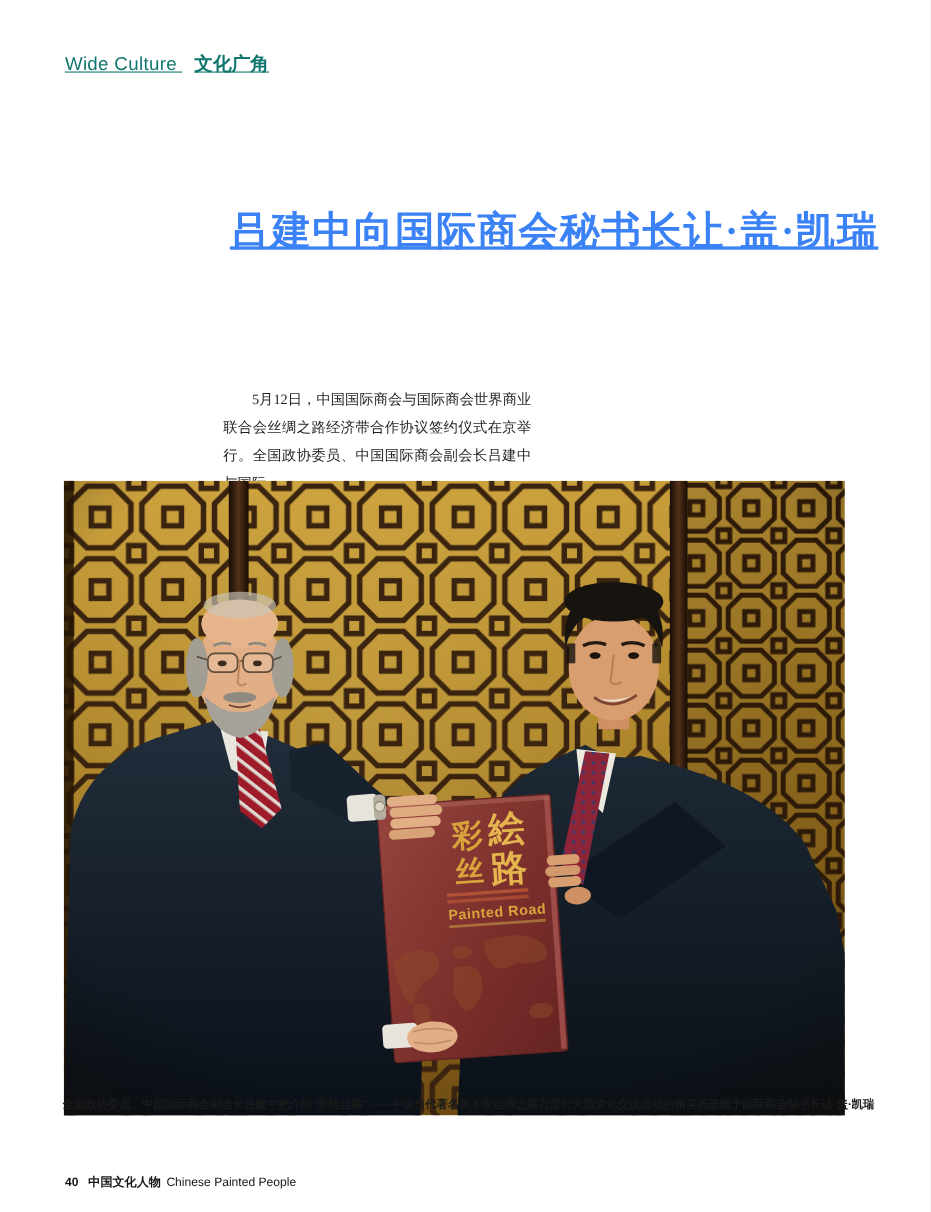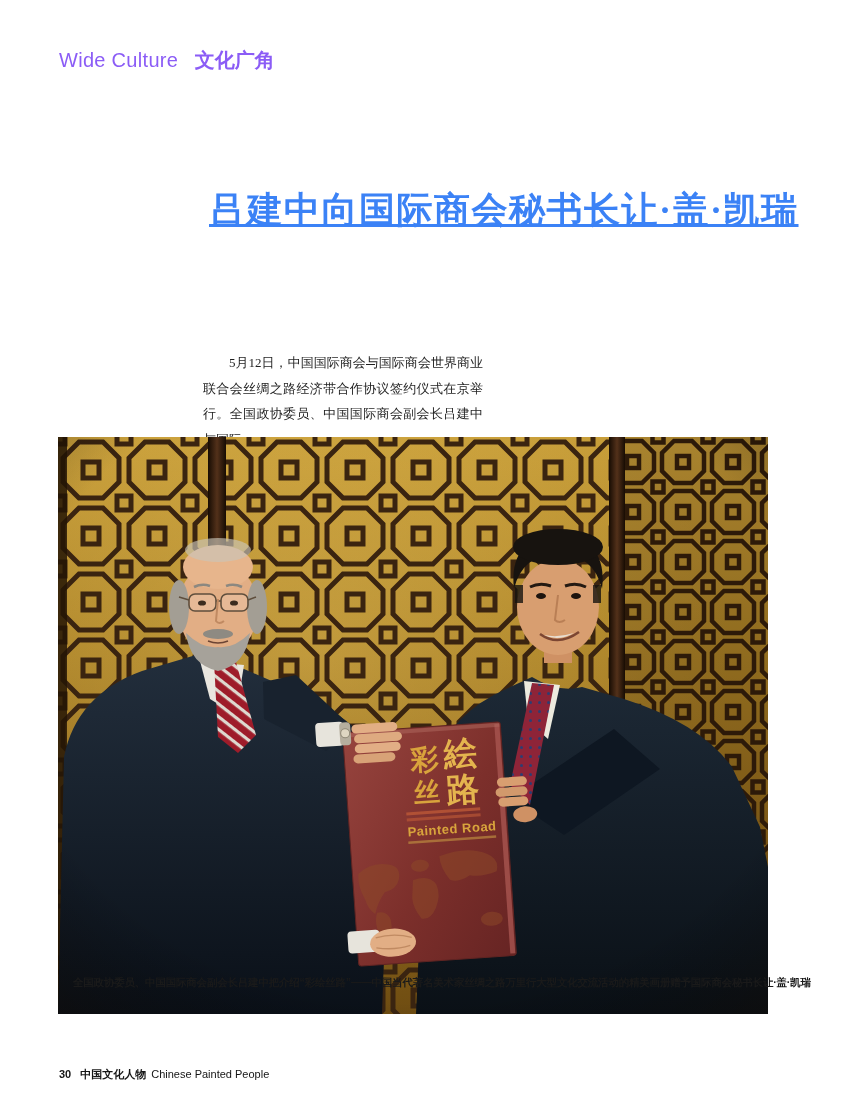--- a/index.html
+++ b/index.html
@@ -3,45 +3,46 @@
 <meta charset="utf-8">
 <title>Magazine Page</title>
 <style>
   html,body{margin:0;padding:0;background:#e9e9e9;}
   .page{
     position:relative;width:846px;height:1102px;margin:0 auto;
     background:#ffffff;overflow:hidden;
     font-family:"Liberation Sans","DejaVu Sans",sans-serif;color:#111;
   }
   .section-header{
-    position:absolute;left:59px;top:47px;font-size:20px;color:#8b5cf6;
+    position:absolute;left:59px;top:47px;font-size:17px;color:#0f766e;
     white-space:nowrap;
+    text-decoration:underline;
   }
   .section-header .en{letter-spacing:.3px;}
   .section-header .zh{font-weight:700;margin-left:11px;}
   .article-title{
     position:absolute;left:209px;top:186px;width:600px;
     font-family:"Liberation Serif","DejaVu Serif",serif;
     font-weight:700;font-size:36px;line-height:48px;color:#3b82f6;
     letter-spacing:1.5px;
     text-decoration:underline;
   }
   .body-col{
     position:absolute;top:337px;
     font-family:"Liberation Serif","DejaVu Serif",serif;
     font-size:13px;line-height:25.5px;color:#1f1f1f;text-align:justify;
   }
   .col-1{left:203px;width:280px;text-indent:2em;}
   .col-2{left:498px;width:283px;}
   .photo-wrap{position:absolute;left:58px;top:437px;width:710px;height:577px;}
   .photo-wrap svg{display:block;}
   .photo-caption{
-    position:absolute;left:57px;top:976px;width:732px;
+    position:absolute;left:57px;top:997px;width:732px;
     font-size:10.5px;font-weight:700;color:#1a1a1a;
-    white-space:nowrap;letter-spacing:-0.2px;margin-left:16px;
+    white-space:nowrap;letter-spacing:-0.2px;
   }
   .page-footer{
     position:absolute;left:59px;top:1067px;font-size:11px;color:#151515;
     white-space:nowrap;
   }
   .page-footer .num{font-weight:700;margin-right:9px;}
   .page-footer .zh{font-weight:700;text-align:right;}
   .page-footer .en{margin-left:5px;font-weight:400;}
 </style>
 </head>
@@ -228,16 +229,16 @@
         </g>
       </g>
 
       <rect x="0" y="0" width="710" height="577" fill="url(#vig)"></rect>
     </svg>
   </div>
 
   <div class="photo-caption">全国政协委员、中国国际商会副会长吕建中把介绍“彩绘丝路”——中国当代著名美术家丝绸之路万里行大型文化交流活动的精美画册赠予国际商会秘书长让·盖·凯瑞</div>
 
   <div class="page-footer">
-    <span class="num">30</span><span class="zh">中国文化人物</span><span class="en">Chinese Painted People</span>
+    <span class="num">40</span><span class="zh">中国文化人物</span><span class="en">Chinese Painted People</span>
   </div>
 
 </div>
 
 </body></html>

